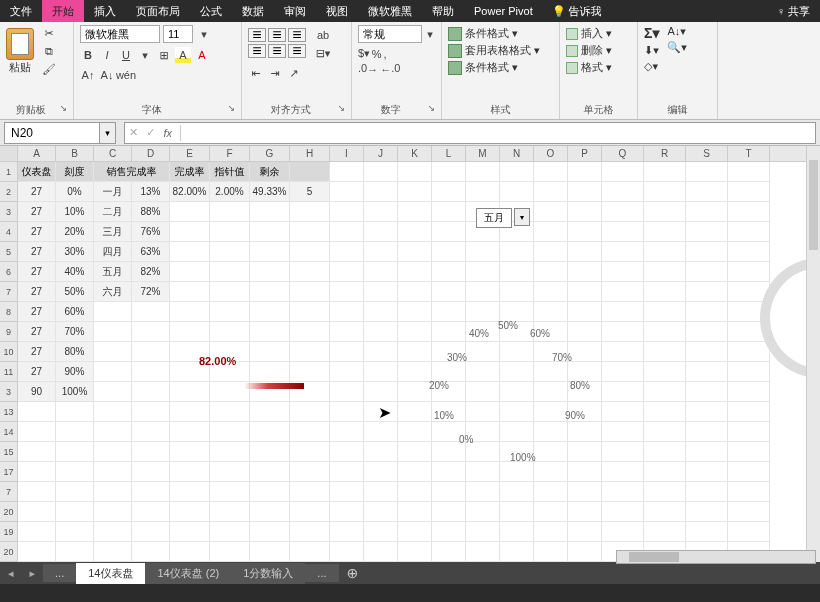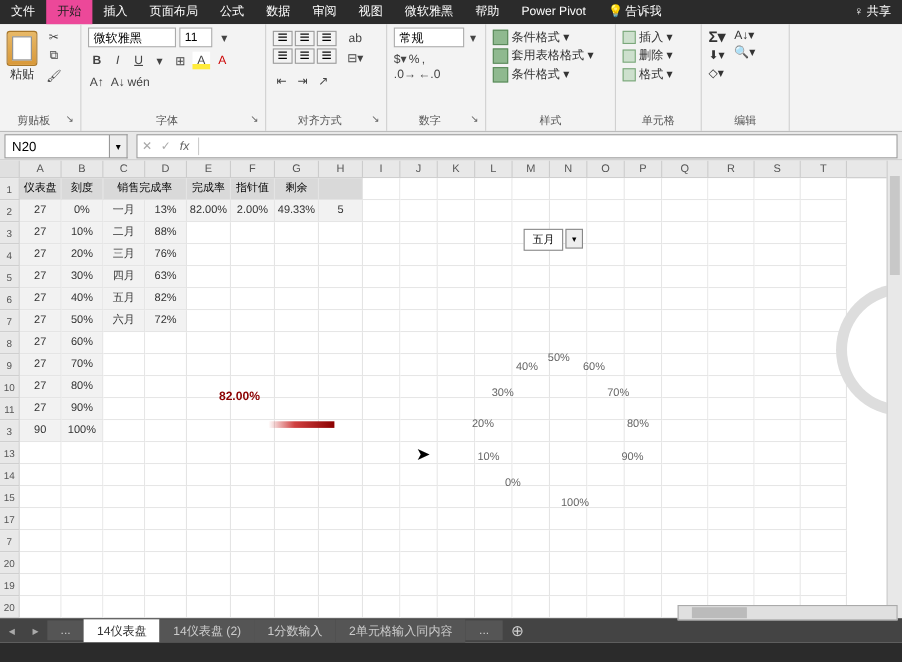--- a/index.html
+++ b/index.html
@@ -703,21 +703,20 @@
     <div class="vthumb"></div>
   </div>
 
 <div class="tabs-bar">
   <span class="tabs-nav">◂</span>
   <span class="tabs-nav">▸</span>
   <span class="sheet-tab dim">...</span>
   <span class="sheet-tab active">14仪表盘</span>
   <span class="sheet-tab dim">14仪表盘 (2)</span>
   <span class="sheet-tab dim">1分数输入</span>
-  <span class="sheet-tab dim">2单元格输入同内容</span>
   <span class="sheet-tab dim">...</span>
   <span class="add-tab">⊕</span>
   <div class="hscroll">
       <div class="thumb"></div>
     </div>
 </div>
 
 <div class="status"></div>
 
 </body></html>

